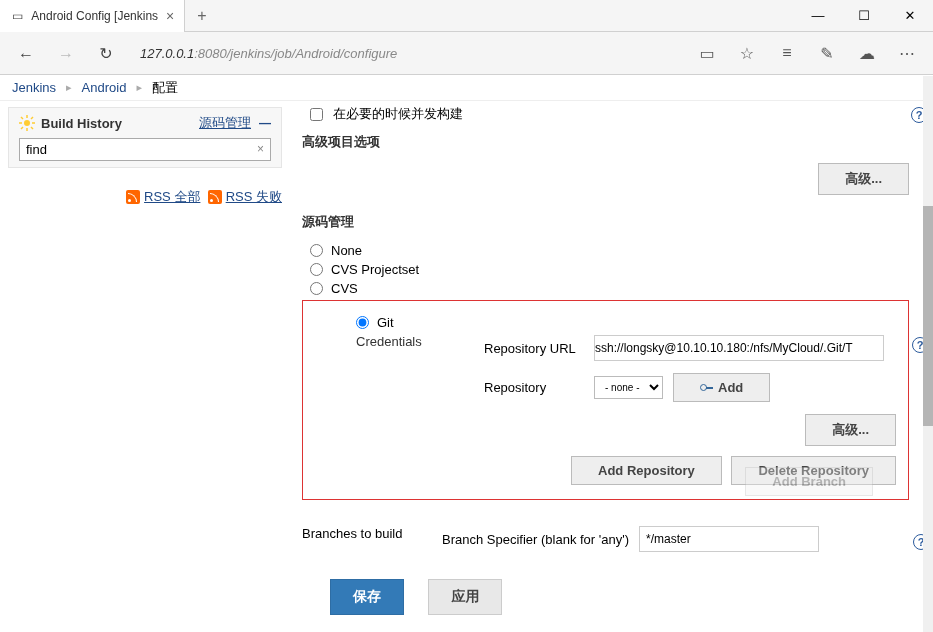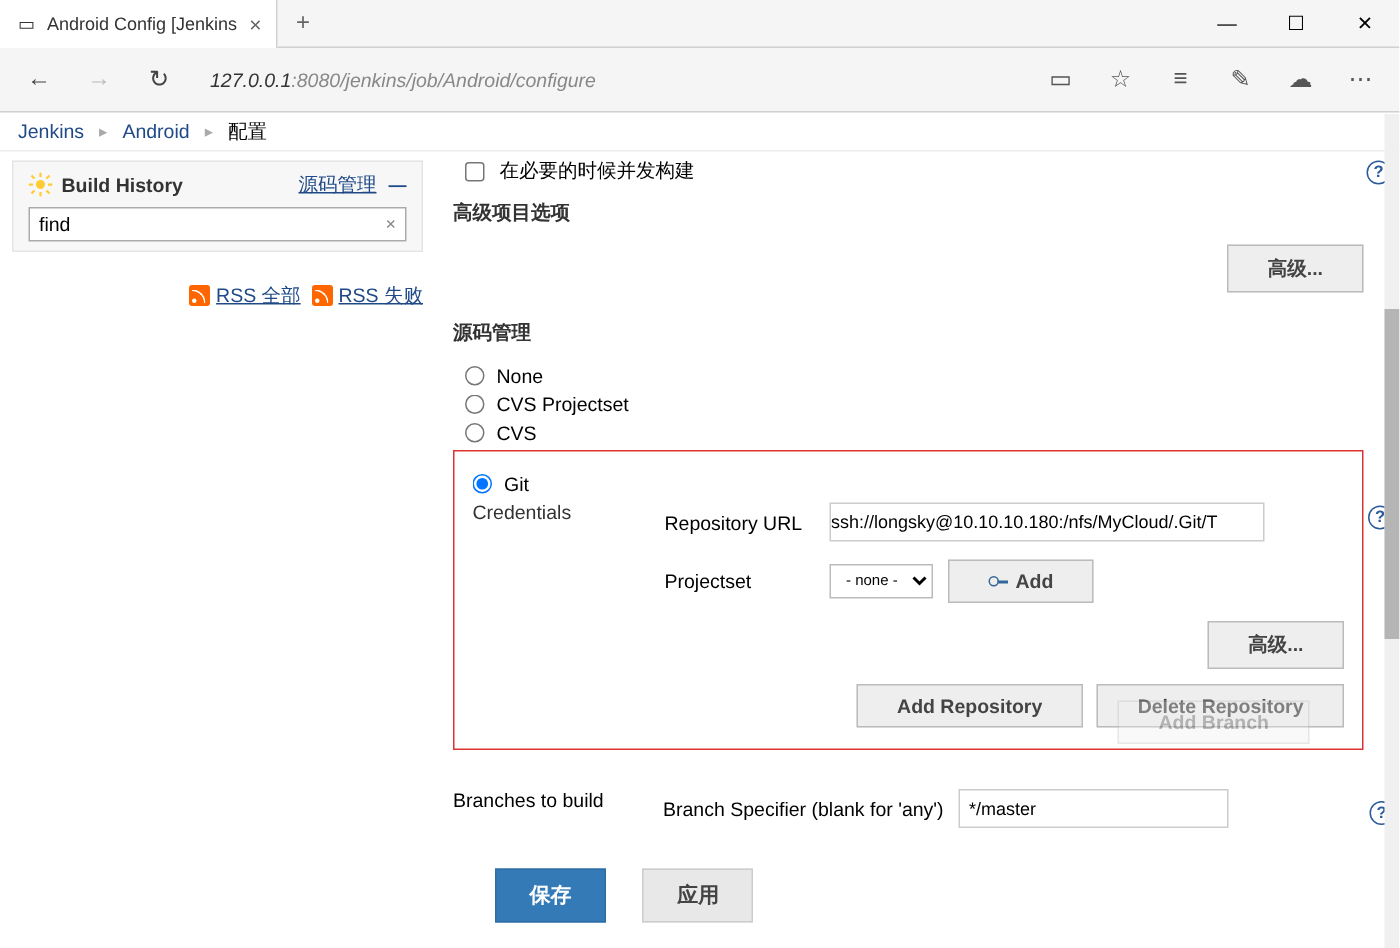--- a/index.html
+++ b/index.html
@@ -50,21 +50,21 @@
 .section-title { font-weight: bold; color: #333; margin: 8px 0 12px 0; }
 
 .btn { background: #eee; border: 1px solid #bbb; padding: 6px 26px; font-size: 13px; cursor: pointer; font-weight: bold; color: #444; }
 
 .scm-block { margin-left: 8px; }
 .radio-row { display: flex; align-items: center; gap: 8px; margin: 4px 0; }
 .radio-row input { margin: 0; }
 
 .git-box { border: 1px solid #d33; padding: 10px 12px 14px 12px; margin-top: 4px; }
 .git-layout { display: flex; gap: 20px; }
-.git-left { min-width: 108px; }
+.git-left { min-width: 108px; margin-left: 41px; }
 .git-right { flex: 1; }
 .sublabel { color: #333; margin-top: 4px; }
 .field-row { display: flex; align-items: center; gap: 10px; margin-bottom: 12px; }
 .field-label { min-width: 100px; }
 input.txt { border: 1px solid #ccc; padding: 5px 0; font-size: 12px; width: 290px; }
 select.sel { border: 1px solid #bbb; padding: 4px 6px; font-size: 10px; background: #fff; }
 .key-icon { width: 14px; height: 9px; display: inline-block; margin-right: 4px; position: relative; }
 .key-icon::before { content: ""; position: absolute; left: 0; top: 1px; width: 7px; height: 7px; border: 1.5px solid #369; border-radius: 50%; box-sizing: border-box; }
 .key-icon::after { content: ""; position: absolute; left: 6px; top: 3.5px; height: 2px; width: 7px; background: #369; }
 
@@ -206,21 +206,21 @@
                 <span>Git</span>
               </div>
             <div class="sublabel">Credentials</div>
           </div>
           <div class="git-right">
             <div class="field-row" style="margin-top:24px;">
               <span class="field-label">Repository URL</span>
               <input class="txt" value="ssh://longsky@10.10.10.180:/nfs/MyCloud/.Git/T" style="">
             </div>
             <div class="field-row">
-              <span class="field-label">Projectset</span>
+              <span class="field-label">Repository</span>
               <select class="sel"><option>- none -</option></select>
               <button class="btn"><span class="key-icon"></span><span>Add</span></button>
             </div>
             <div class="right-actions">
               <button class="btn">高级...</button>
             </div>
             <div class="right-actions">
               <button class="btn">Add Repository</button>
               <button class="btn">Delete Repository</button>
             </div>

